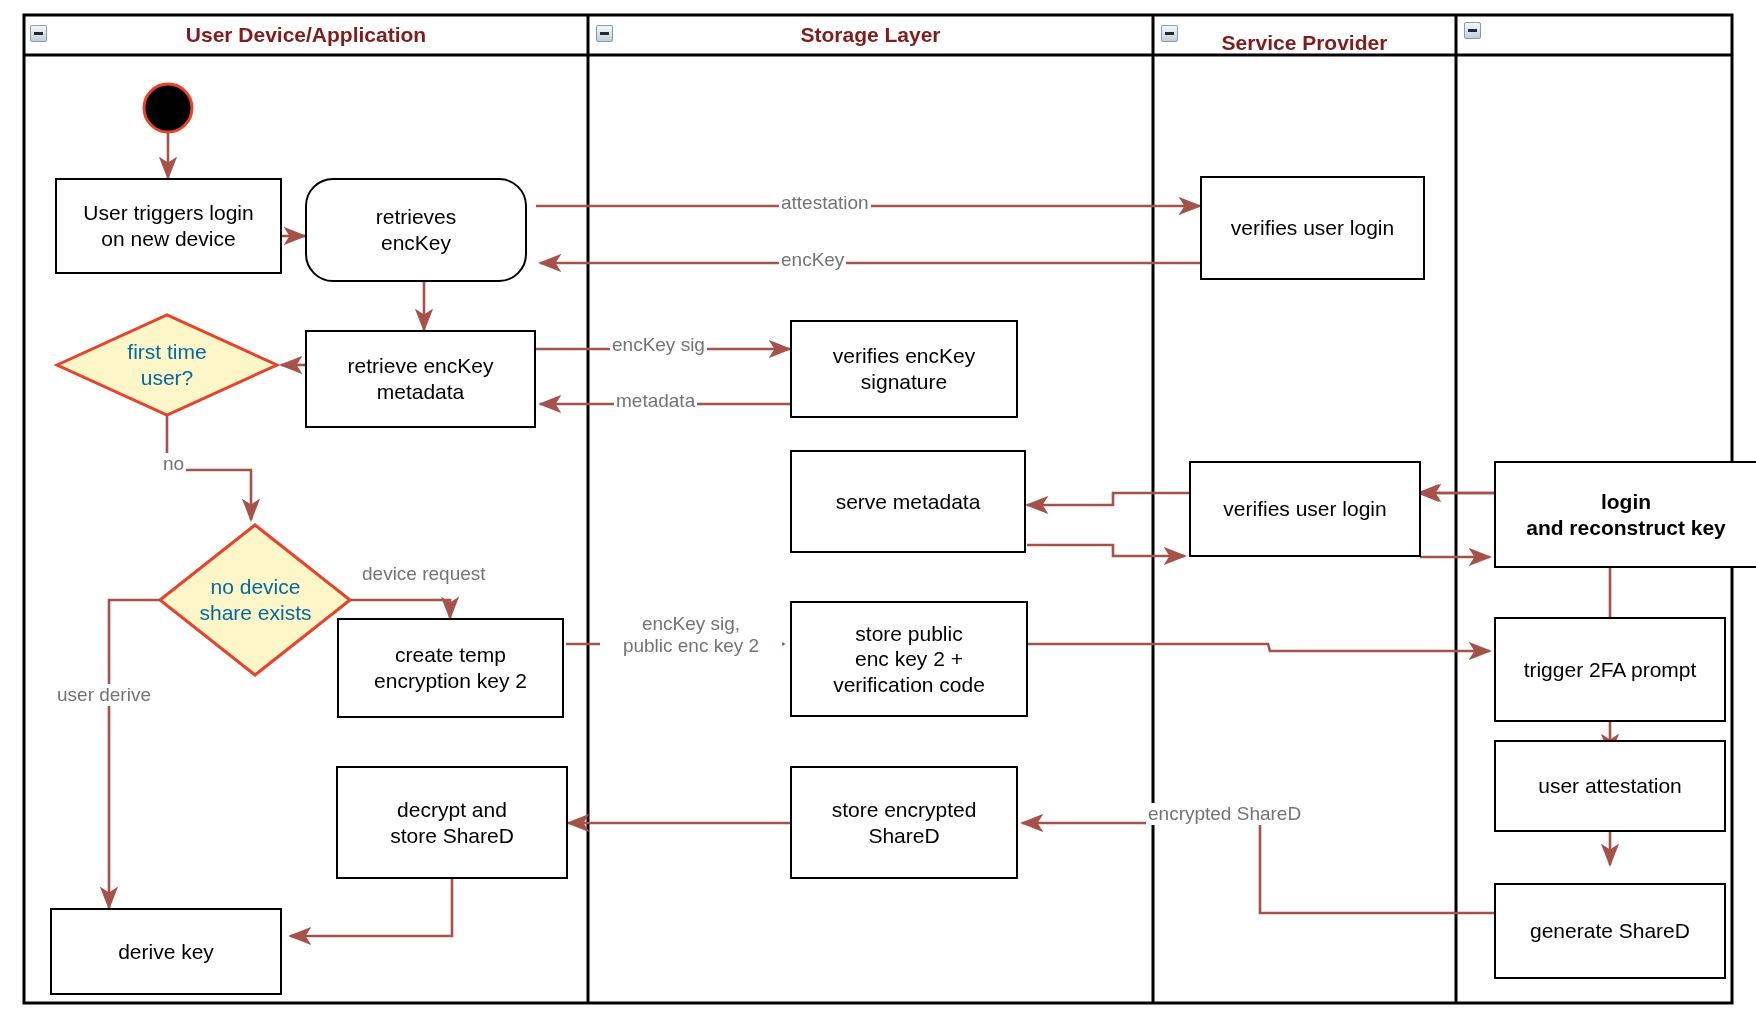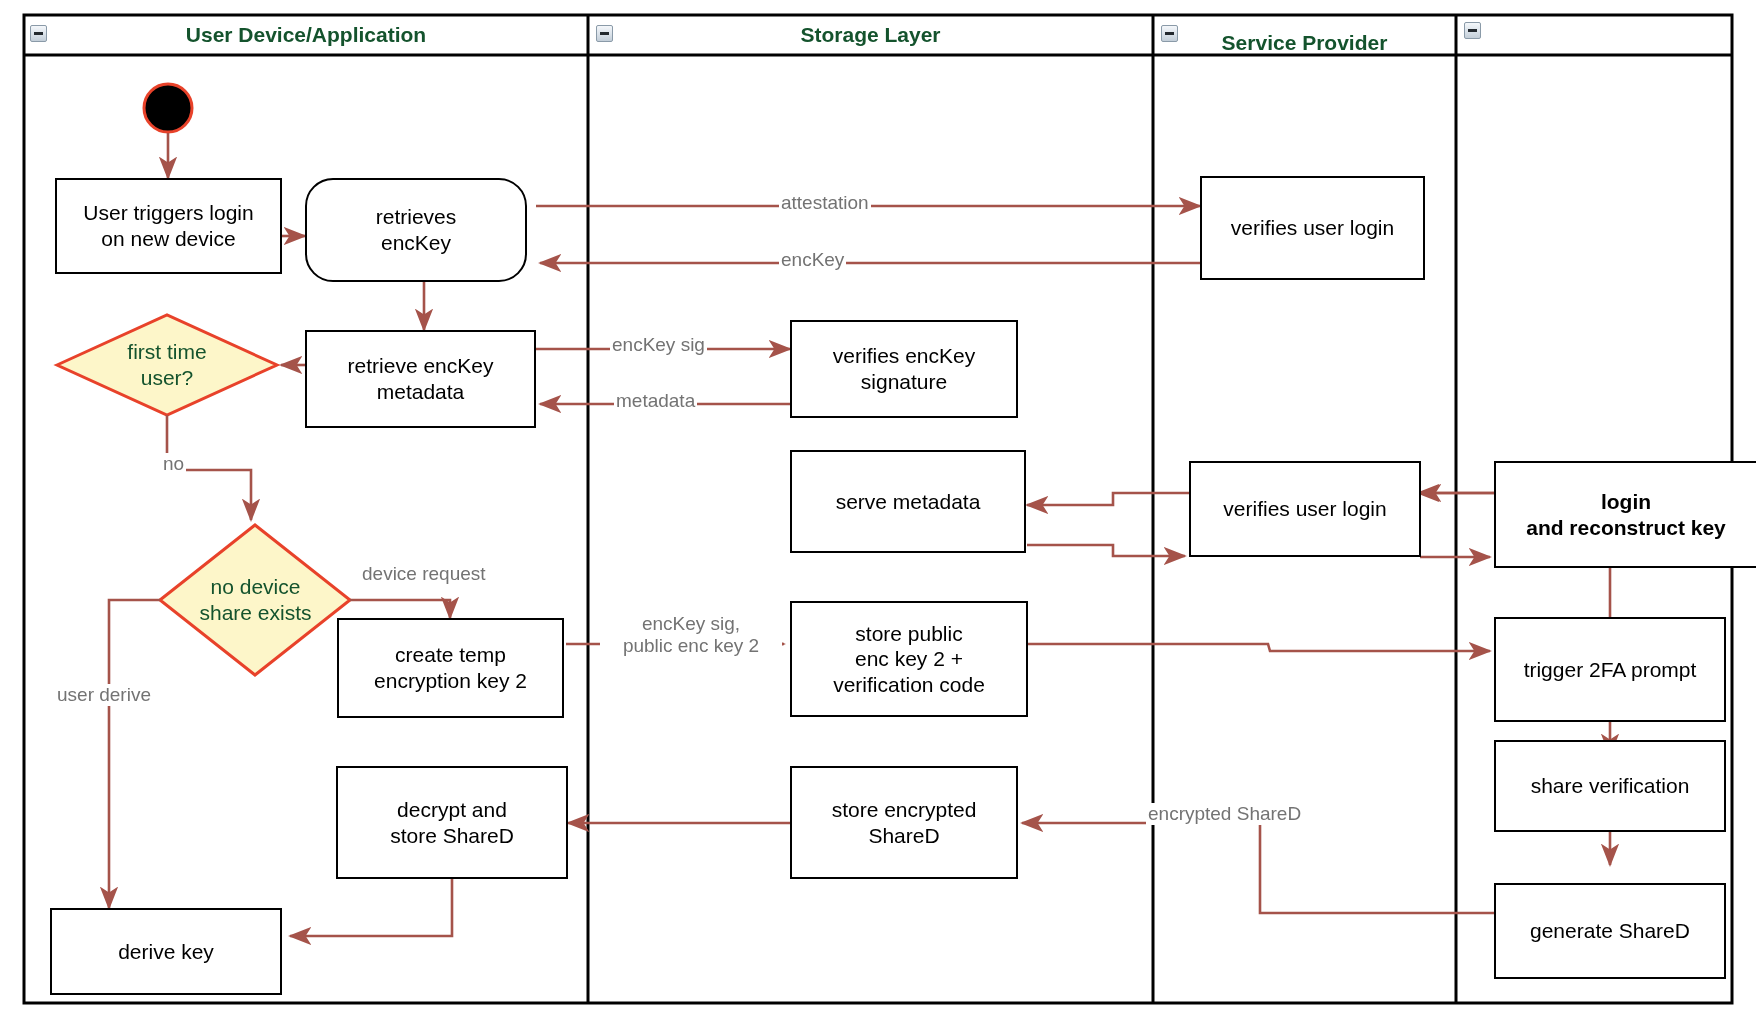--- a/index.html
+++ b/index.html
@@ -2,42 +2,42 @@
 <html><head>
 <meta charset="utf-8">
 <style>
   html,body{margin:0;padding:0;background:#ffffff;}
   body{font-family:"Liberation Sans", sans-serif;}
   #canvas{position:relative;width:1756px;height:1026px;background:#fff;overflow:hidden;}
   #svg{position:absolute;left:0;top:0;width:1756px;height:1026px;}
 
   .lane-title{
     position:absolute;display:flex;align-items:center;justify-content:center;
-    font-weight:bold;font-size:21px;color:#14532d;box-sizing:border-box;
+    font-weight:bold;font-size:21px;color:#7f1d1d;box-sizing:border-box;
     pointer-events:none;
   }
   .collapse-icon{
     position:absolute;width:17px;height:17px;box-sizing:border-box;
     border:1px solid #8a9aa8;border-radius:2px;
     background:linear-gradient(180deg,#f4f7fa 0%,#dfe6ed 45%,#c3ced8 100%);
     display:flex;align-items:center;justify-content:center;
   }
   .collapse-icon i{display:block;width:9px;height:3px;background:#23292e;}
 
   .node{
     position:absolute;box-sizing:border-box;display:flex;align-items:center;
     justify-content:center;text-align:center;line-height:1.22;
     font-size:21px;color:#000;background:#fff;
     border:2px solid #000;
   }
   .node span{display:block;padding:0 4px;}
 
   .diamond-label{
     position:absolute;display:flex;align-items:center;justify-content:center;
-    text-align:center;font-size:21px;color:#14532d;line-height:1.22;
+    text-align:center;font-size:21px;color:#0369a1;line-height:1.22;
     pointer-events:none;
   }
 
   .edge-label{
     position:absolute;font-size:19px;color:#737373;background:#ffffff;
     white-space:pre;line-height:1.18;padding:0 2px;
   }
   .edge-label.ctr{text-align:center;}
 </style>
 </head>
@@ -177,21 +177,21 @@
       <span id="n14">verifies user login</span>
     </div>
 
   <div class="node" style="left:1494px;top:461px;width:264px;height:107px;font-weight:bold;">
       <span id="n15">login<br>and reconstruct key</span>
     </div>
   <div class="node" style="left:1494px;top:617px;width:232px;height:105px;">
       <span id="n16">trigger 2FA prompt</span>
     </div>
   <div class="node" style="left:1494px;top:740px;width:232px;height:92px;">
-      <span id="n17">share verification</span>
+      <span id="n17">user attestation</span>
     </div>
   <div class="node" style="left:1494px;top:865px;width:232px;height:96px;margin-top:18px;">
       <span id="n18">generate ShareD</span>
     </div>
 
   <div class="edge-label ctr" style="left:779px;top:192px;"><span id="el2">attestation</span></div>
   <div class="edge-label ctr" style="left:779px;top:249px;"><span id="el3">encKey</span></div>
   <div class="edge-label ctr" style="left:610px;top:334px;"><span id="el5">encKey sig</span></div>
   <div class="edge-label ctr" style="left:614px;top:390px;"><span id="el6">metadata</span></div>
   <div class="edge-label ctr" style="left:161px;top:453px;"><span id="el8">no</span></div>

